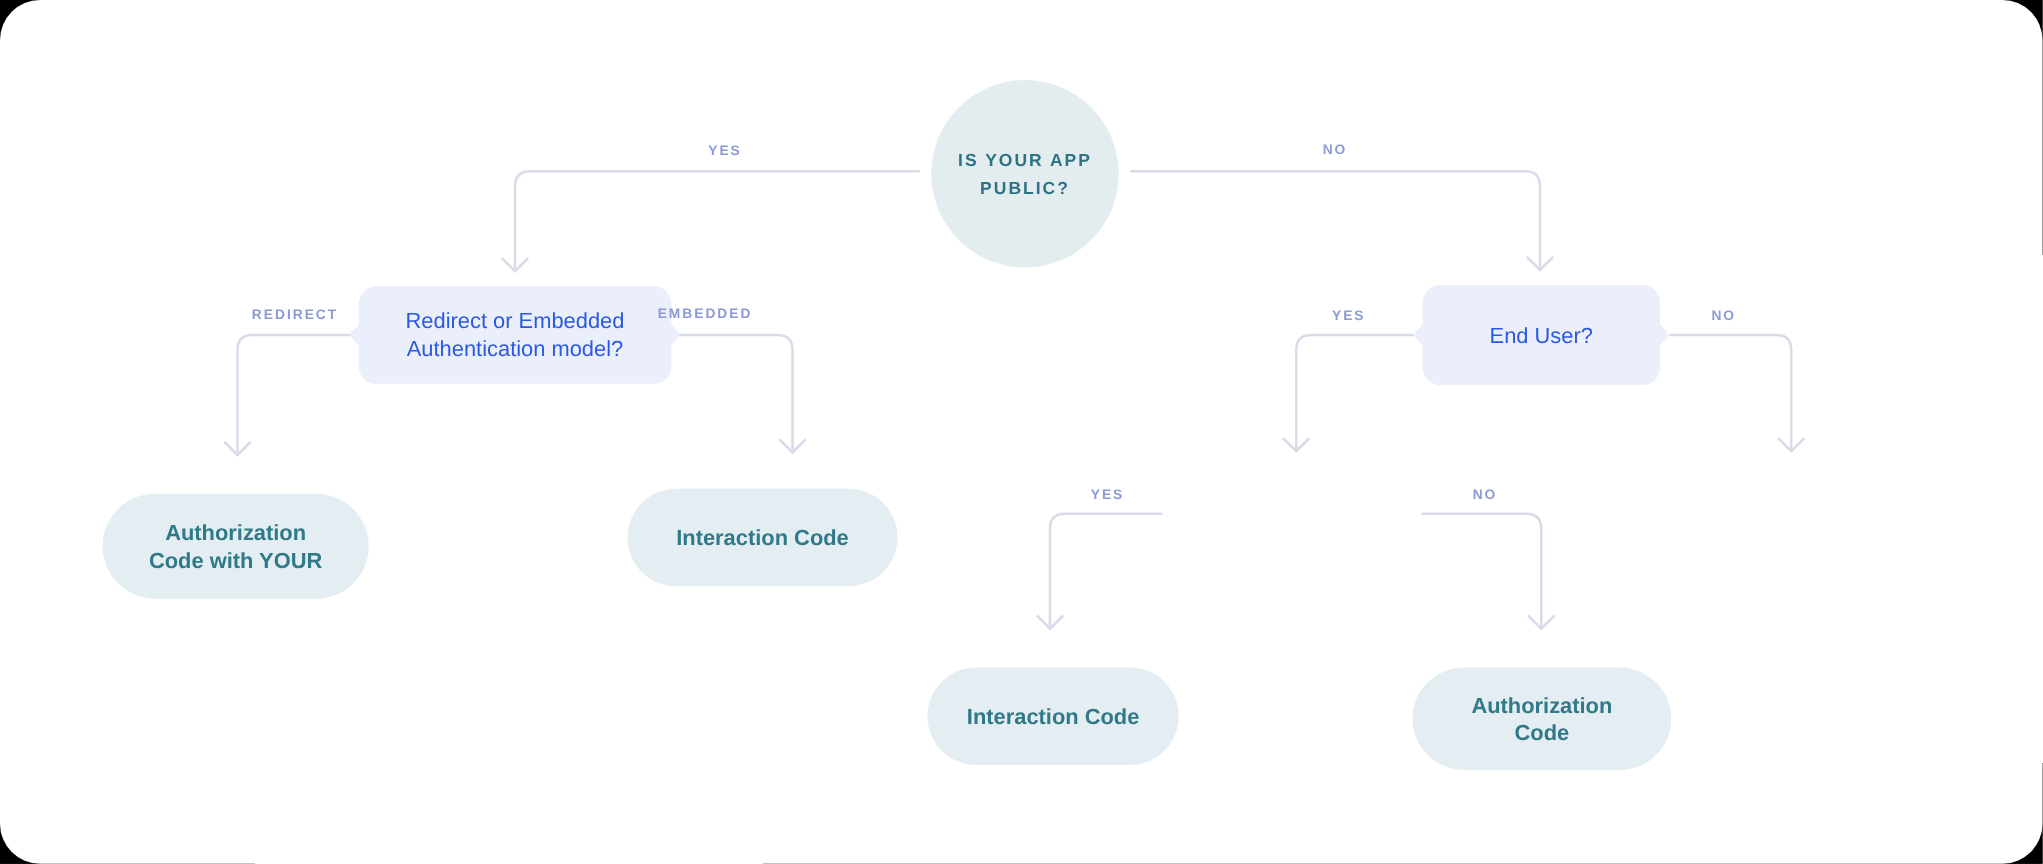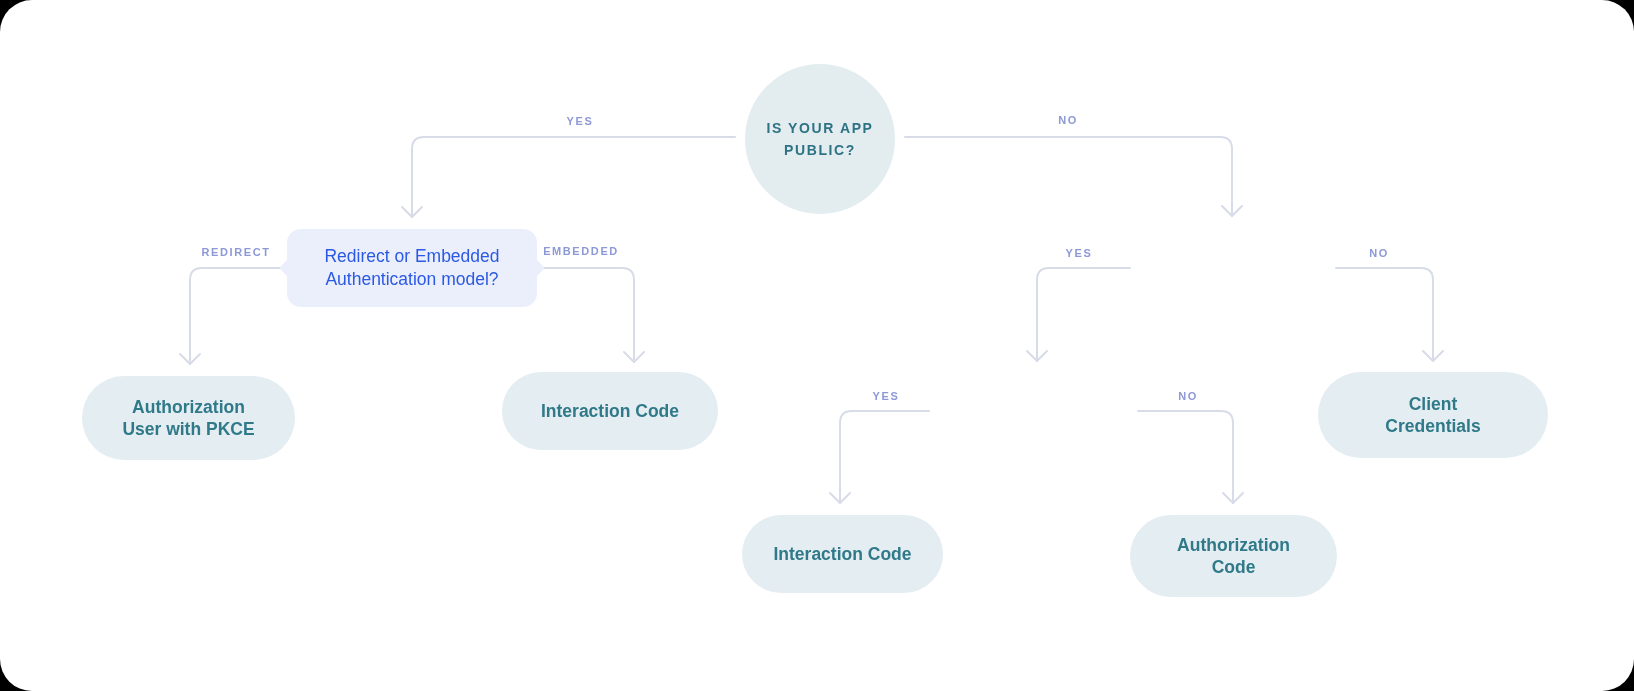--- a/index.html
+++ b/index.html
@@ -67,20 +67,21 @@
   .notch-left  { left: -4px; }
   .notch-right { right: -4px; }
   .decision span { position: relative; z-index: 1; }
   .pill {
     background: #e4edf1;
     border-radius: 44px;
     color: #2f7989;
     font-size: 17.5px;
     font-weight: 700;
     line-height: 22px;
+    margin-top: 19px;
   }
   .edge-label {
     position: absolute;
     transform: translate(-50%, -50%);
     font-size: 11px;
     font-weight: 700;
     letter-spacing: 1.6px;
     color: #8d99d6;
     white-space: nowrap;
   }
@@ -130,47 +131,48 @@
     <span>PUBLIC?</span>
   </div>
 
   <div class="node decision" style="left:287px; top:229px; width:250px; height:78px;">
     <i class="notch notch-left"></i>
     <i class="notch notch-right"></i>
     <span>Redirect or Embedded</span>
     <span>Authentication model?</span>
   </div>
 
+  <div class="node decision" style="left:1138px; top:228px; width:190px; height:80px;">
+    <i class="notch notch-left"></i>
+    <i class="notch notch-right"></i>
+    <span>End User?</span>
+  </div>
 
 
   <div class="node pill" style="left:82px; top:376px; width:213px; height:84px;">
     <span>Authorization</span>
-    <span>User with PKCE</span>
+    <span>Code with YOUR</span>
   </div>
 
   <div class="node pill" style="left:502px; top:372px; width:216px; height:78px;">
     <span>Interaction Code</span>
   </div>
 
   <div class="node pill" style="left:742px; top:515px; width:201px; height:78px;">
     <span>Interaction Code</span>
   </div>
 
   <div class="node pill" style="left:1130px; top:515px; width:207px; height:82px;">
     <span>Authorization</span>
     <span>Code</span>
   </div>
 
-  <div class="node pill" style="left:1318px; top:372px; width:230px; height:86px;">
-    <span>Client</span>
-    <span>Credentials</span>
-  </div>
 
   <span class="edge-label" style="left:580px; top:121px;">YES</span>
   <span class="edge-label" style="left:1068px; top:120px;">NO</span>
   <span class="edge-label" style="left:236px; top:252px;text-align:right;">REDIRECT</span>
-  <span class="edge-label" style="left:581px; top:251px;">EMBEDDED</span>
+  <span class="edge-label" style="left:564px; top:251px;">EMBEDDED</span>
   <span class="edge-label" style="left:1079px; top:253px;">YES</span>
   <span class="edge-label" style="left:1379px; top:253px;">NO</span>
   <span class="edge-label" style="left:886px; top:396px;">YES</span>
   <span class="edge-label" style="left:1188px; top:396px;">NO</span>
 
 </div>
 
 </body></html>

